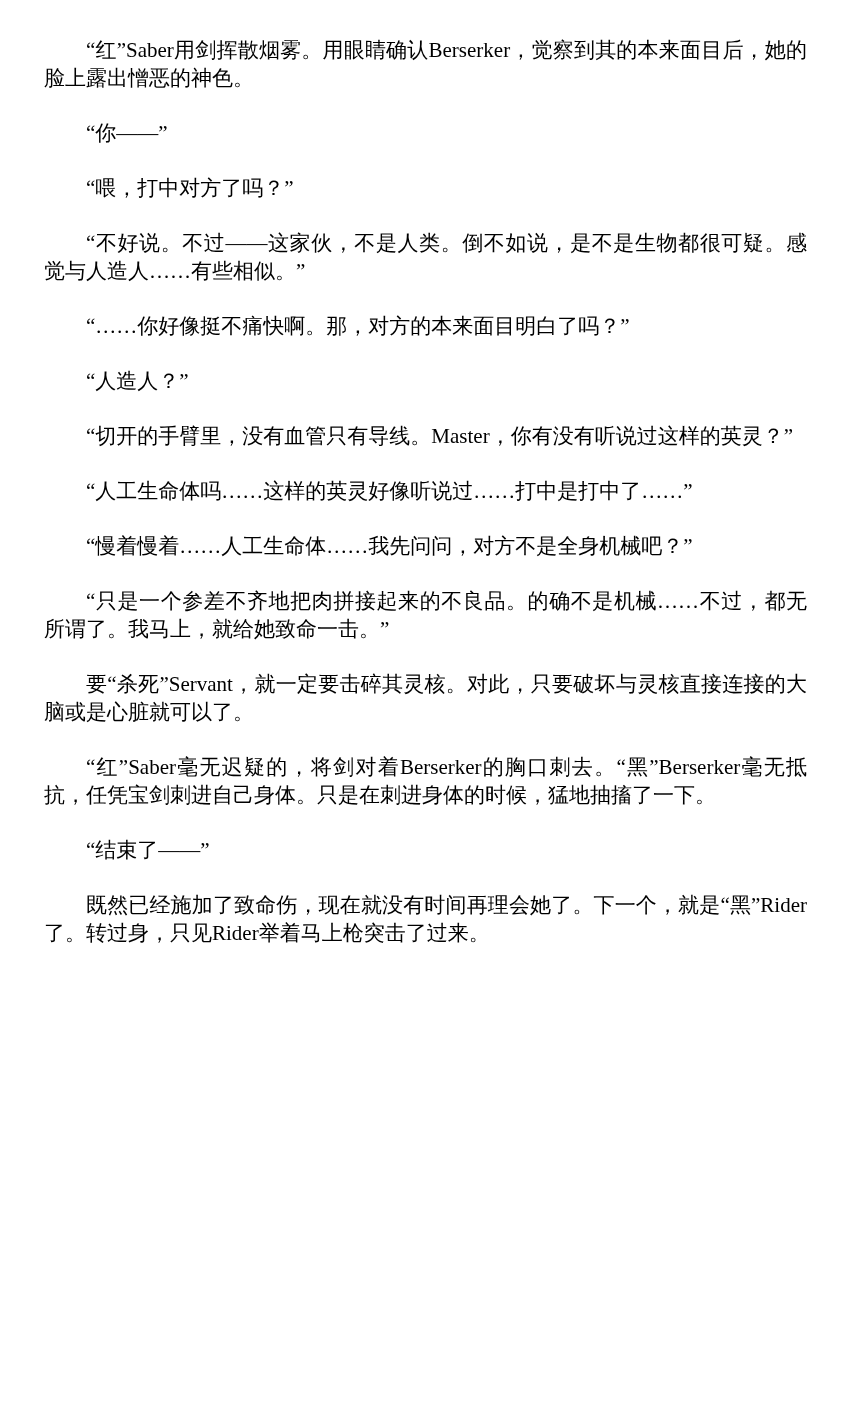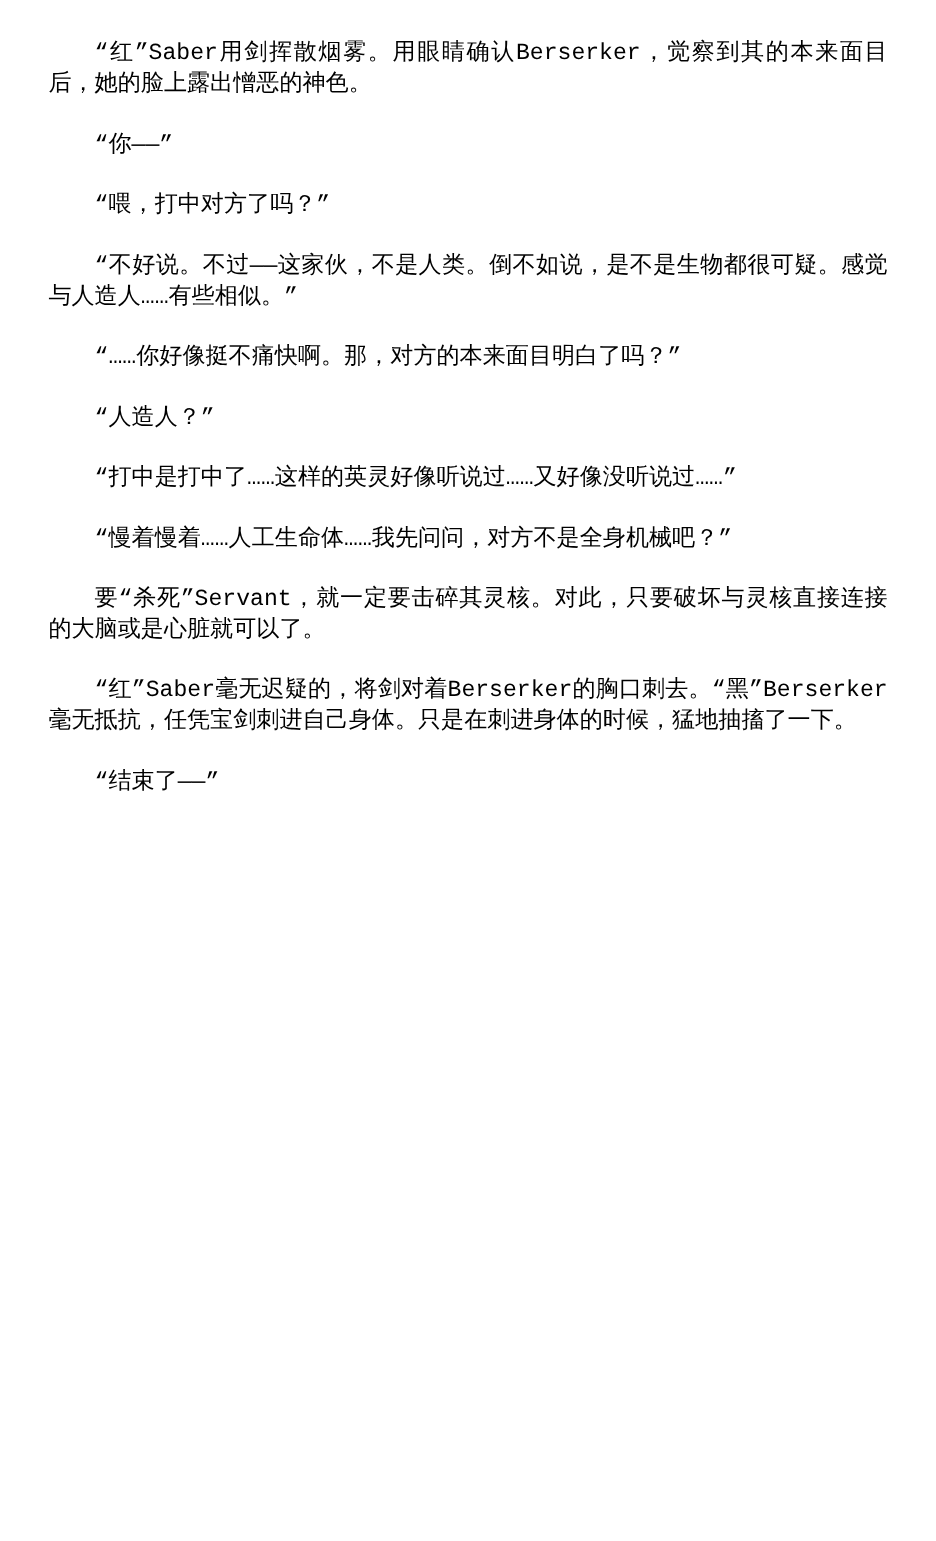--- a/index.html
+++ b/index.html
@@ -7,21 +7,21 @@
     padding: 0;
     background: #ffffff;
   }
   .page {
     box-sizing: border-box;
     width: 851px;
     height: 1401px;
     background: #ffffff;
     color: #000000;
     padding: 36px 44px 0 44px;
-    font-family: Liberation Mono, monospace;
+    font-family: Liberation Serif, serif;
     font-size: 21px;
     line-height: 28px;
     text-align: justify;
     overflow: hidden;
   }
   .page p {
     margin: 0 0 27px 0;
     text-indent: 2em;
     word-break: break-all;
   }
@@ -29,18 +29,21 @@
 </head>
 <body>
 
 <div class="page">
   <p>“红”Saber用剑挥散烟雾。用眼睛确认Berserker，觉察到其的本来面目后，她的脸上露出憎恶的神色。</p>
   <p>“你——”</p>
   <p>“喂，打中对方了吗？”</p>
   <p>“不好说。不过——这家伙，不是人类。倒不如说，是不是生物都很可疑。感觉与人造人……有些相似。”</p>
   <p>“……你好像挺不痛快啊。那，对方的本来面目明白了吗？”</p>
   <p>“人造人？”</p>
-  <p>“打中是打中了……这样的英灵好像听说过……又好像没听说过……”</p>
+  <p>“切开的手臂里，没有血管只有导线。Master，你有没有听说过这样的英灵？”</p>
+  <p>“人工生命体吗……这样的英灵好像听说过……打中是打中了……”</p>
   <p>“慢着慢着……人工生命体……我先问问，对方不是全身机械吧？”</p>
+  <p>“只是一个参差不齐地把肉拼接起来的不良品。的确不是机械……不过，都无所谓了。我马上，就给她致命一击。”</p>
   <p>要“杀死”Servant，就一定要击碎其灵核。对此，只要破坏与灵核直接连接的大脑或是心脏就可以了。</p>
   <p>“红”Saber毫无迟疑的，将剑对着Berserker的胸口刺去。“黑”Berserker毫无抵抗，任凭宝剑刺进自己身体。只是在刺进身体的时候，猛地抽搐了一下。</p>
   <p>“结束了——”</p>
+  <p>既然已经施加了致命伤，现在就没有时间再理会她了。下一个，就是“黑”Rider了。转过身，只见Rider举着马上枪突击了过来。</p>
 </div>
 
 </body></html>

